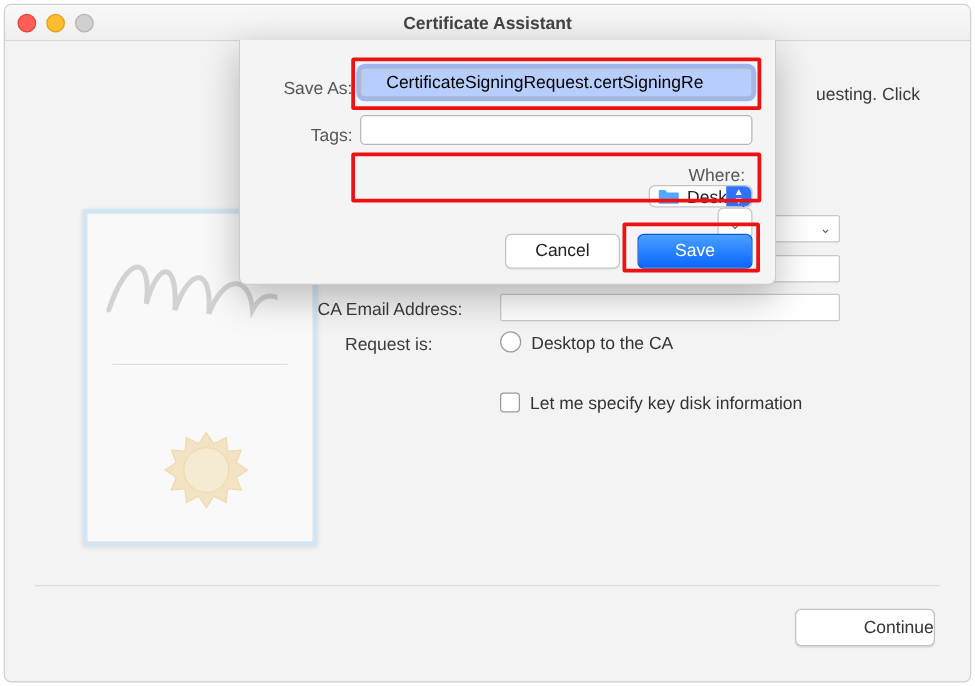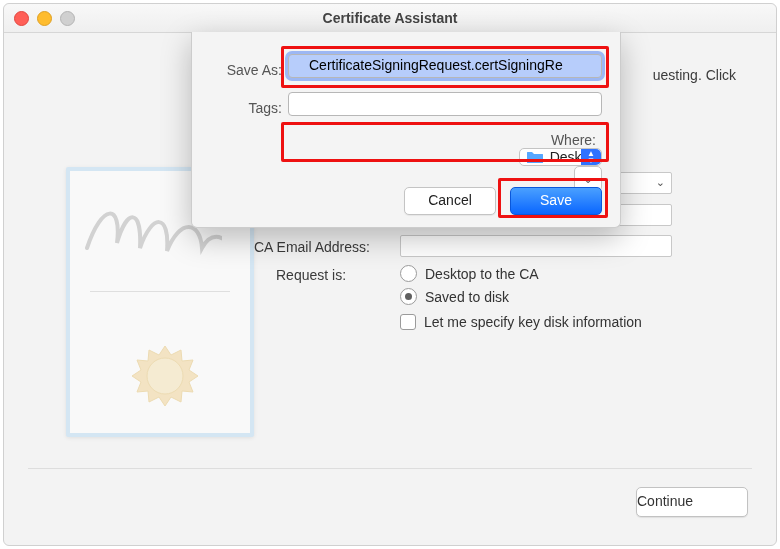--- a/index.html
+++ b/index.html
@@ -118,21 +118,21 @@
 
   
   .continue-btn {
     position:absolute;
     right:28px; bottom:28px;
     width:110px; height:28px;
     background:#fff;
     border:1px solid #c2c2c2;
     border-radius:5px;
     box-shadow:0 1px 1px rgba(0,0,0,.08);
-    text-align:left; line-height:26px;
+    text-align:right; line-height:26px;
     font-size:14px; color:#333;
   }
   hr.bottom-sep {
     position:absolute;
     left:24px; right:24px; bottom:70px;
     border:none; border-top:1px solid #ddd;
   }
 
   
   .sheet {
@@ -245,24 +245,20 @@
   <div class="bg-field" style="left:412px; top:200px; width:256px;"></div>
 
   <div class="bg-label" style="left:250px; top:235px; width:140px;">CA Email Address:</div>
   <div class="bg-field" style="left:396px; top:231px; width:272px;"></div>
 
   <div class="bg-label" style="left:272px; top:263px; width:118px;">Request is:</div>
 
   <div class="radio-row" style="left:396px; top:261px;">
     <span class="radio"></span>
     <span>Desktop to the CA</span>
-  </div>
-  <div class="radio-row" style="left:396px; top:284px;">
-    <span class="radio checked"></span>
-    <span>Saved to disk</span>
   </div>
   <div class="check-row" style="left:396px; top:310px;">
     <span class="checkbox"></span>
     <span>Let me specify key disk information</span>
   </div>
 
   <hr class="bottom-sep">
   <div class="continue-btn">Continue</div>
 
   <div class="sheet">

